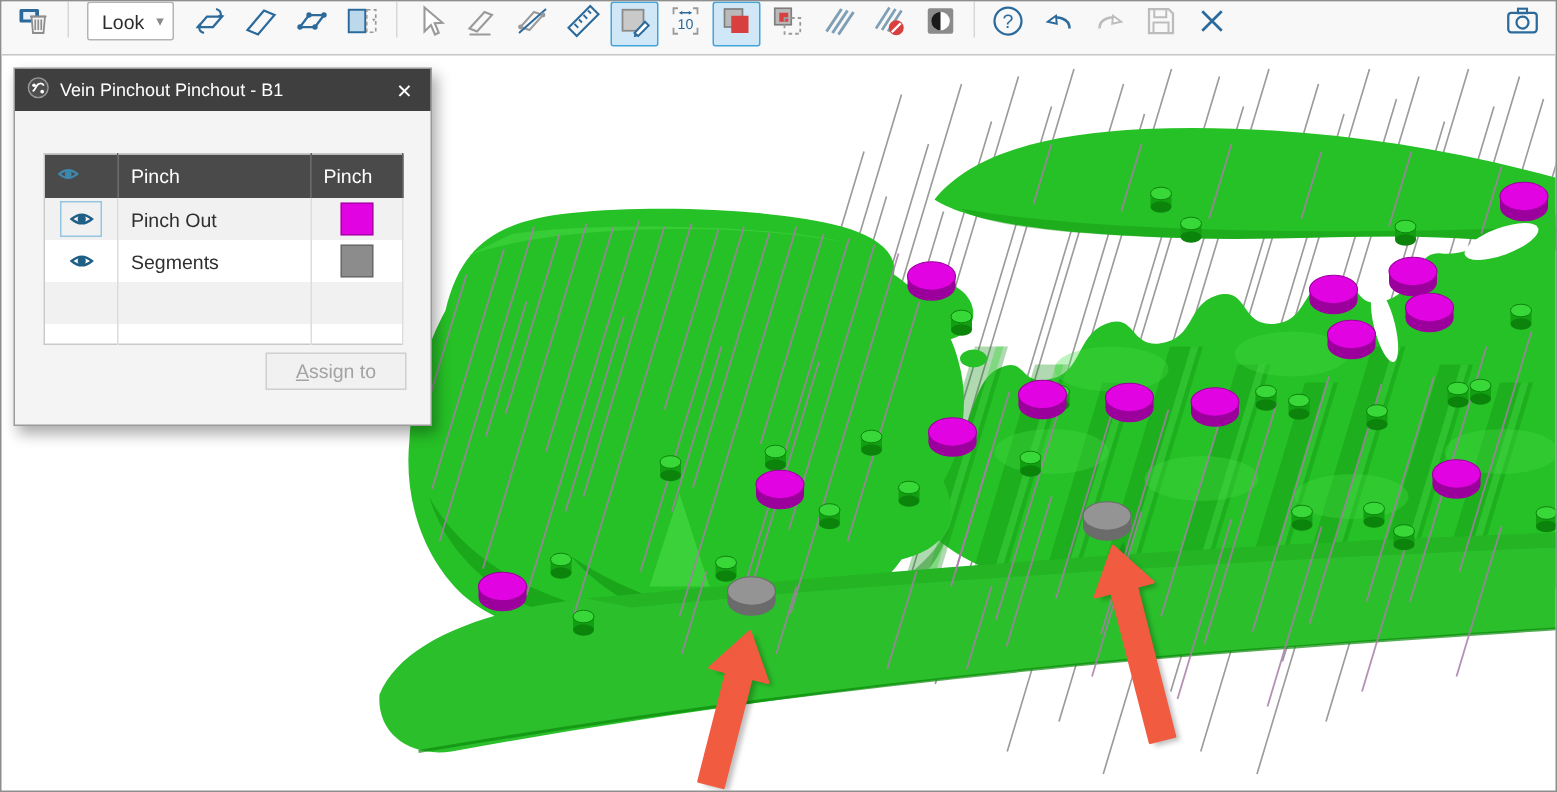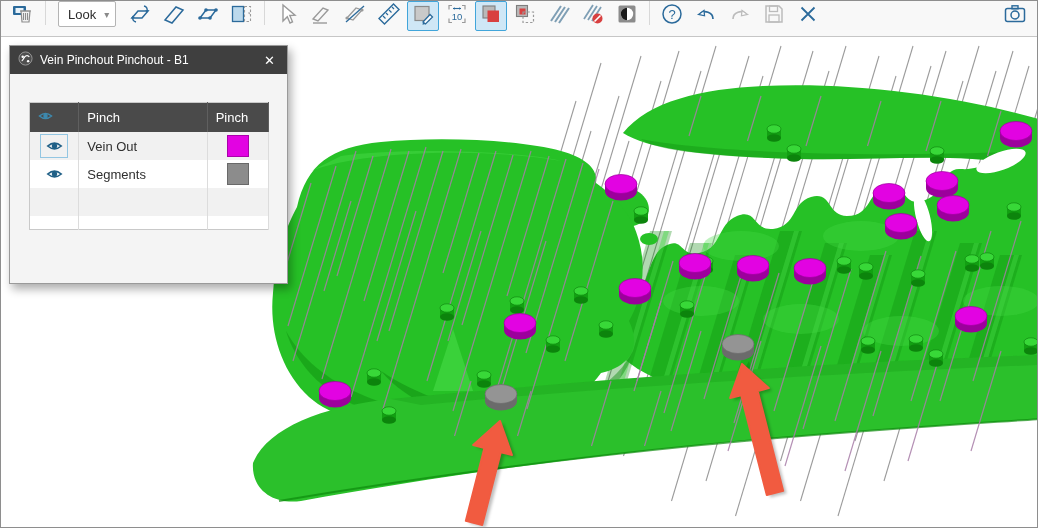--- a/index.html
+++ b/index.html
@@ -548,21 +548,21 @@
         </tr>
       </thead>
       <tbody id="dlg-rows">
           <tr class="odd">
             <td class="eye-cell"><span class="eye-box focused">
                 <svg width="17" height="12" viewBox="0 0 16 12">
                   <path d="M1.2,6 Q8,0.2 14.8,6 Q8,11.8 1.2,6 Z" fill="none" stroke="#1f5f86" stroke-width="1.6"></path>
                   <circle cx="8" cy="6" r="2.7" fill="#1f5f86"></circle>
                 </svg>
               </span></td>
-            <td>Vein Out</td>
+            <td>Pinch Out</td>
             <td>
               <div class="swatch" style="background:#e203e2"></div>
             </td>
           </tr>
           <tr class="even">
             <td class="eye-cell"><span class="eye-box ">
                 <svg width="17" height="12" viewBox="0 0 16 12">
                   <path d="M1.2,6 Q8,0.2 14.8,6 Q8,11.8 1.2,6 Z" fill="none" stroke="#1f5f86" stroke-width="1.6"></path>
                   <circle cx="8" cy="6" r="2.7" fill="#1f5f86"></circle>
                 </svg>
@@ -577,14 +577,15 @@
             <td></td>
             <td></td>
           </tr>
           <tr class="even shortrow">
             <td class="eye-cell"></td>
             <td></td>
             <td></td>
           </tr>
         </tbody>
     </table>
+    <button id="assign-btn" disabled="">Assign to</button>
   </div>
 </div>
 
 </body></html>

